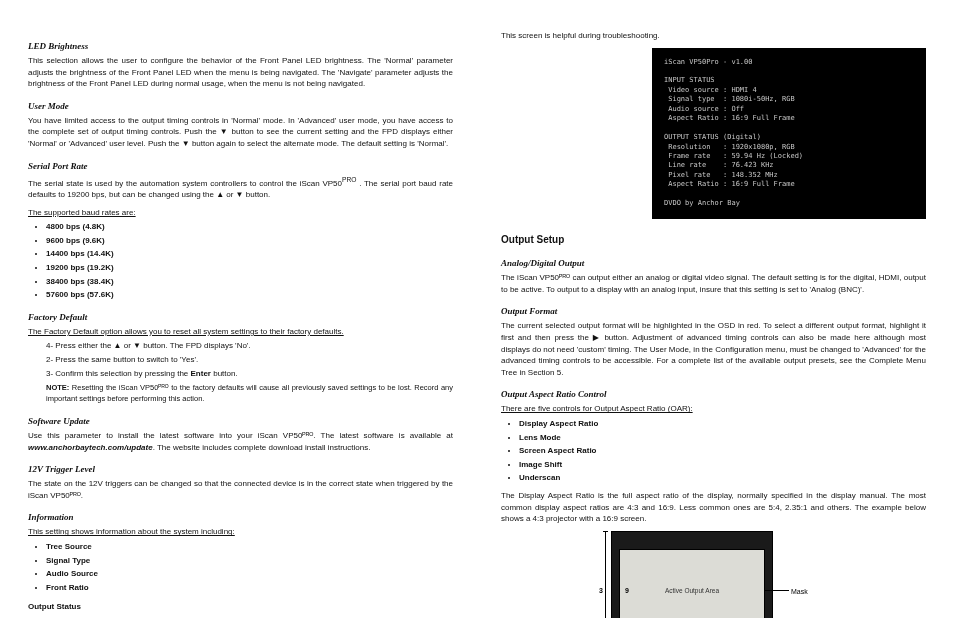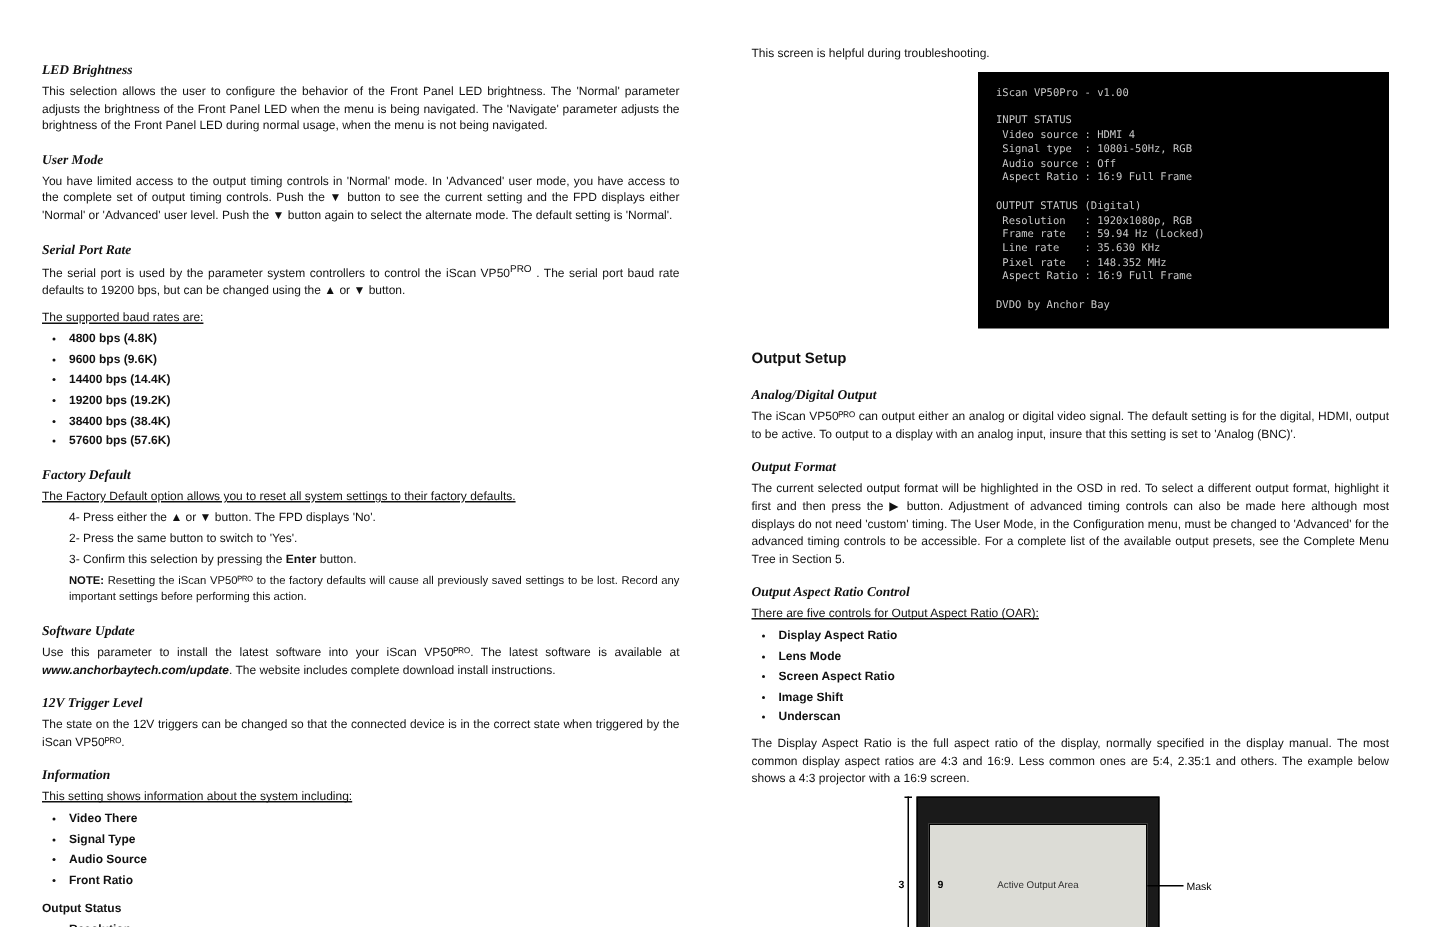--- a/index.html
+++ b/index.html
@@ -116,21 +116,21 @@
     <div class="page-body">
 
       <h3 class="sechead">LED Brightness</h3>
       <p>This selection allows the user to configure the behavior of the Front Panel LED brightness. The 'Normal' parameter adjusts the brightness of the Front Panel LED when the menu is being navigated. The 'Navigate' parameter adjusts the brightness of the Front Panel LED during normal usage, when the menu is not being navigated.</p>
 
       <h3 class="sechead">User Mode</h3>
       <p>You have limited access to the output timing controls in 'Normal' mode. In 'Advanced' user mode, you have access to the complete set of output timing controls. Push the ▼ button to see the current setting and the FPD displays either 'Normal' or 'Advanced' user level. Push the ▼ button again to select the alternate mode. The default setting is 'Normal'.</p>
 
       <h3 class="sechead">Serial Port Rate</h3>
       <p>
-        <span>The serial port is used by the parameter system controllers to control the iScan VP50</span><sup>PRO</sup><span> . The serial port baud rate defaults to 19200 bps, but can be changed using the ▲ or ▼ button.</span>
+        <span>The serial state is used by the automation system controllers to control the iScan VP50</span><sup>PRO</sup><span> . The serial port baud rate defaults to 19200 bps, but can be changed using the ▲ or ▼ button.</span>
       </p>
       <p class="tight">The supported baud rates are:</p>
       <ul class="bul">
         <li>4800 bps (4.8K)</li>
         <li>9600 bps (9.6K)</li>
         <li>14400 bps (14.4K)</li>
         <li>19200 bps (19.2K)</li>
         <li>38400 bps (38.4K)</li>
         <li>57600 bps (57.6K)</li>
       </ul>
@@ -146,21 +146,21 @@
       <p>
         <span>Use this parameter to install the latest software into your iScan VP50ᴾᴿᴼ. The latest software is available at </span><b><i>www.anchorbaytech.com/update</i></b><span>. The website includes complete download install instructions.</span>
       </p>
 
       <h3 class="sechead">12V Trigger Level</h3>
       <p>The state on the 12V triggers can be changed so that the connected device is in the correct state when triggered by the iScan VP50ᴾᴿᴼ.</p>
 
       <h3 class="sechead">Information</h3>
       <p class="tight">This setting shows information about the system including:</p>
       <ul class="bul">
-        <li>Video There</li>
+        <li>Tree Source</li>
         <li>Signal Type</li>
         <li>Audio Source</li>
         <li>Front Ratio</li>
       </ul>
 
       <div class="subhead">Output Status</div>
       <ul class="bul">
         <li>Resolution</li>
 
       </ul>
@@ -175,21 +175,21 @@
       <div class="term"><span class="ctr">iScan VP50Pro - v1.00</span>
 <span>INPUT STATUS</span>
 <span> Video source : HDMI 4</span>
 <span> Signal type  : 1080i-50Hz, RGB</span>
 <span> Audio source : Off</span>
 <span> Aspect Ratio : 16:9 Full Frame</span>
 
 <span>OUTPUT STATUS (Digital)</span>
 <span> Resolution   : 1920x1080p, RGB</span>
 <span> Frame rate   : 59.94 Hz (Locked)</span>
-<span> Line rate    : 35.630 KHz</span>
+<span> Line rate    : 76.423 KHz</span>
 <span> Pixel rate   : 148.352 MHz</span>
 <span> Aspect Ratio : 16:9 Full Frame</span>
 
 <span class="ctr">DVDO by Anchor Bay</span></div>
 
       <h2 class="mainhead">Output Setup</h2>
 
       <h3 class="sechead">Analog/Digital Output</h3>
       <p>The iScan VP50ᴾᴿᴼ can output either an analog or digital video signal. The default setting is for the digital, HDMI, output to be active. To output to a display with an analog input, insure that this setting is set to 'Analog (BNC)'.</p>
 

